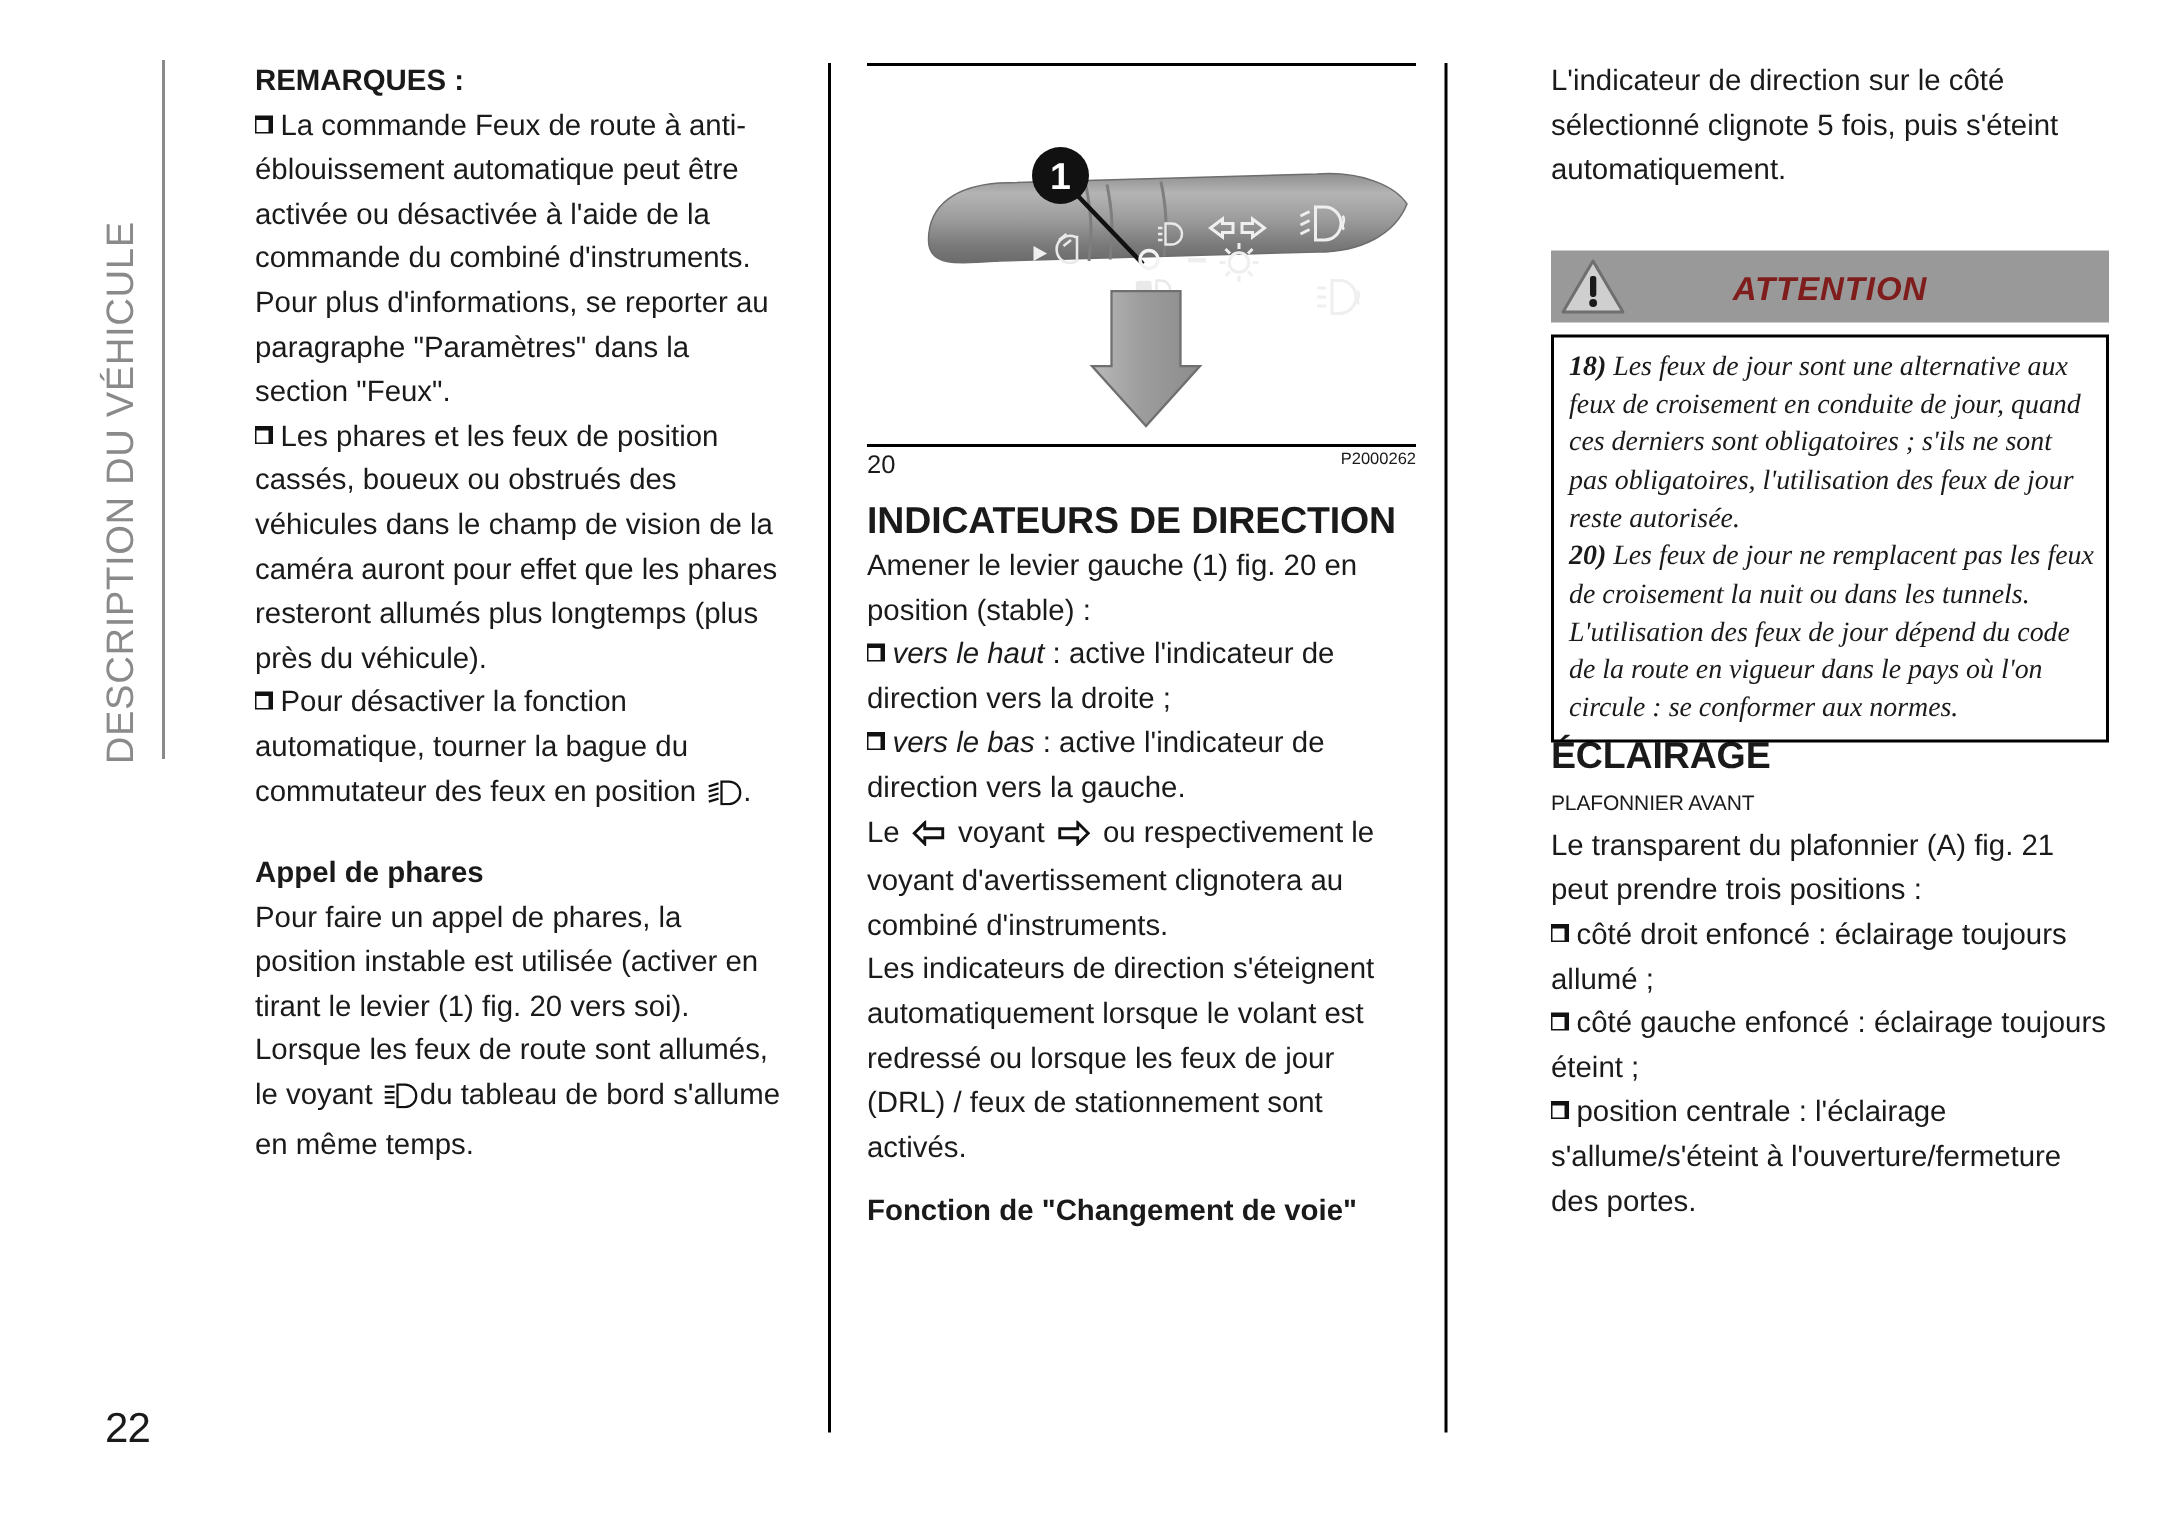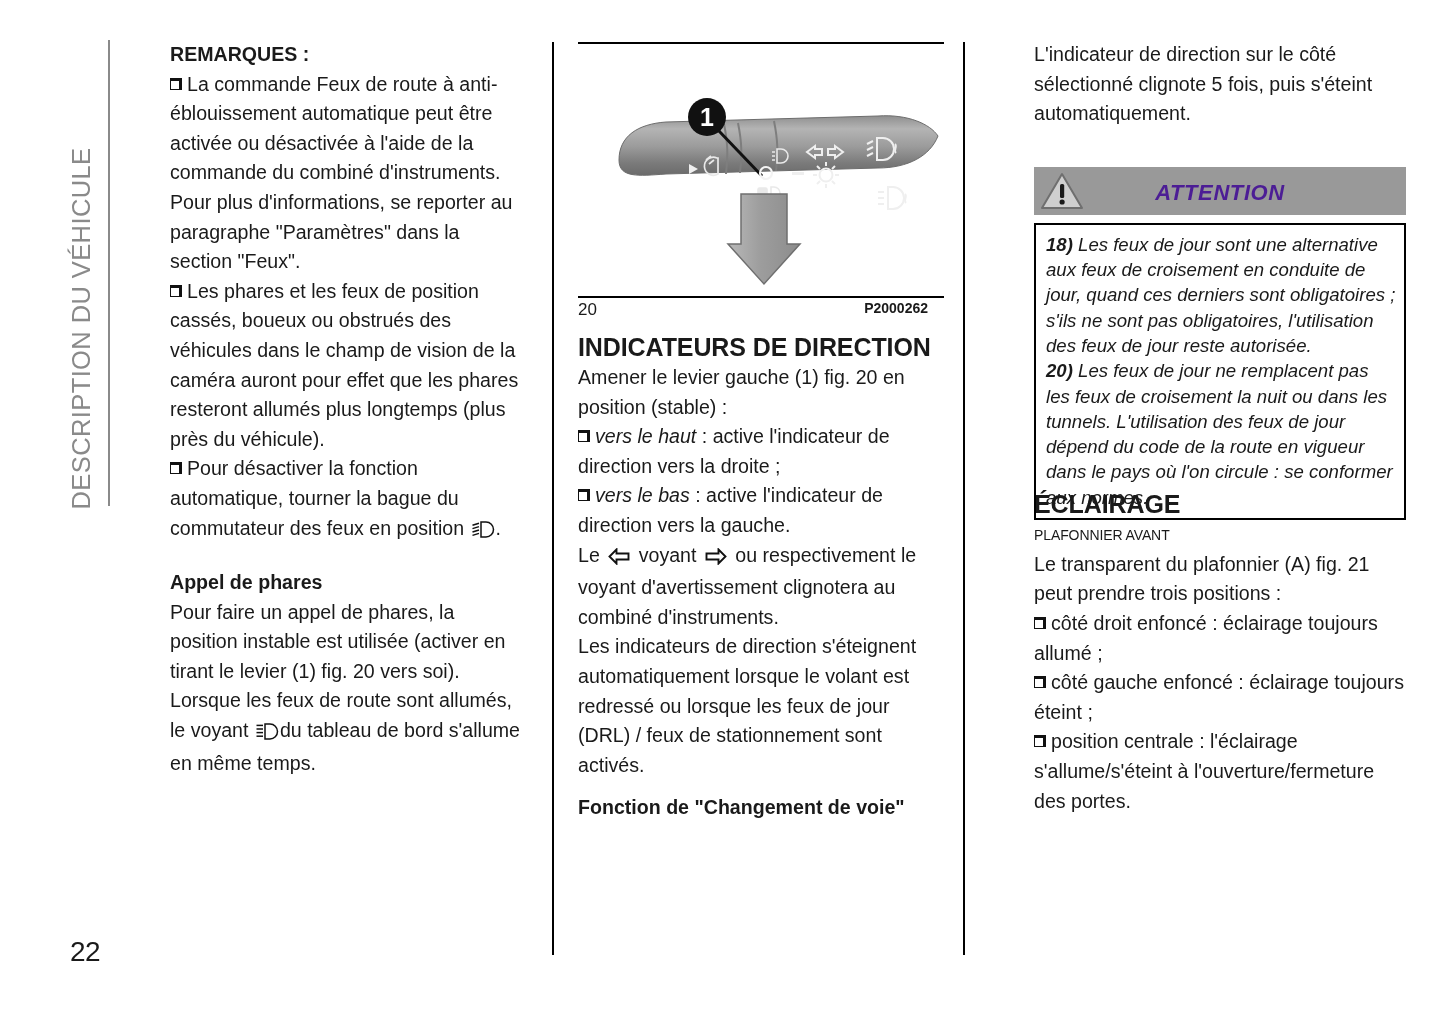--- a/index.html
+++ b/index.html
@@ -129,57 +129,58 @@
   #figure .fig-top-rule {
     position: absolute; left: 0; top: 0; width: 366px; height: 2px; background: #000;
   }
   #figure .fig-bot-rule {
     position: absolute; left: 0; top: 254px; width: 366px; height: 2px; background: #000;
   }
   #figure .fig-cap-left {
     position: absolute; left: 0px; top: 258px; font-size: 17px; font-weight: normal;
   }
   #figure .fig-cap-right {
-    position: absolute; right: 16px; top: 258px; font-size: 14px; font-weight: bold;
+    position: absolute; right: 0px; top: 258px; font-size: 11px; font-weight: normal;
   }
   #fig-art { position: absolute; left: 0; top: 6px; }
 
   
   #att-bar {
     position: absolute;
     left: 0px;
     top: 0px;
     width: 372px;
     height: 48px;
     background: #999999;
   }
   #att-bar .att-label {
     position: absolute;
     left: 0; right: 0; top: 11px;
     text-align: center;
     font-weight: bold;
     font-style: italic;
     font-size: 22px;
-    color: #4c1d95;
+    color: #7f1d1d;
     letter-spacing: 0.6px;
   }
   #att-bar .tri { position: absolute; left: 6px; top: 4px; }
   #att-box {
     position: absolute;
     left: 0px;
     top: 56px;
     width: 372px;
     border: 2.5px solid #000;
     box-sizing: border-box;
     padding: 7px 8px 8px 10px;
   }
   #att-box p {
     font-style: italic;
     font-size: 18.6px;
     line-height: 25.3px;
+    font-family: Liberation Serif, serif;
   }
   #att-box .num { font-weight: bold; font-style: italic; }
 
   #page-number {
     position: absolute;
     left: 70px;
     top: 936px;
     font-size: 28px;
     font-weight: normal;
     letter-spacing: -0.5px;

